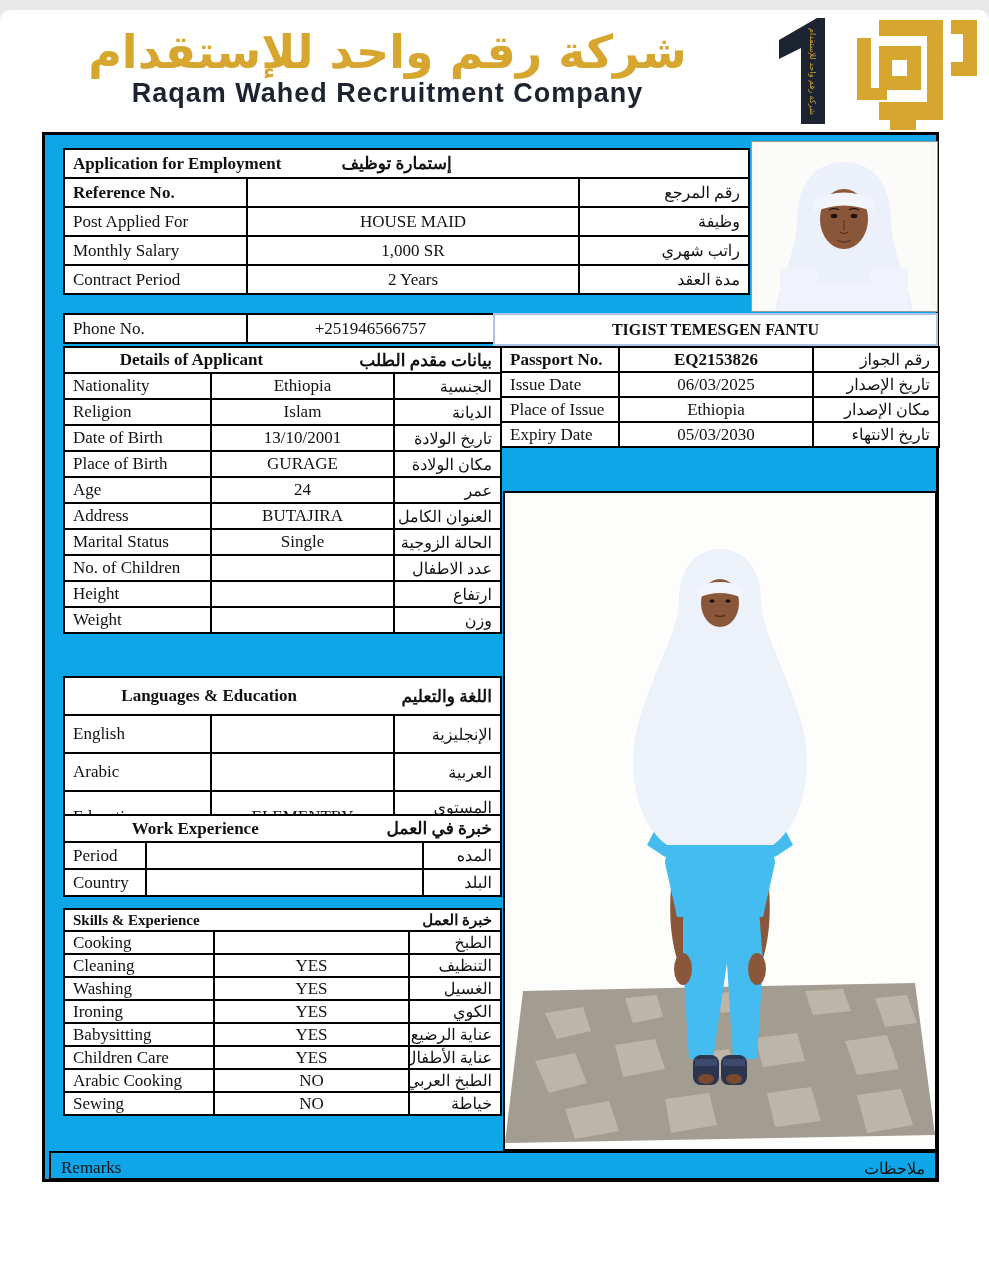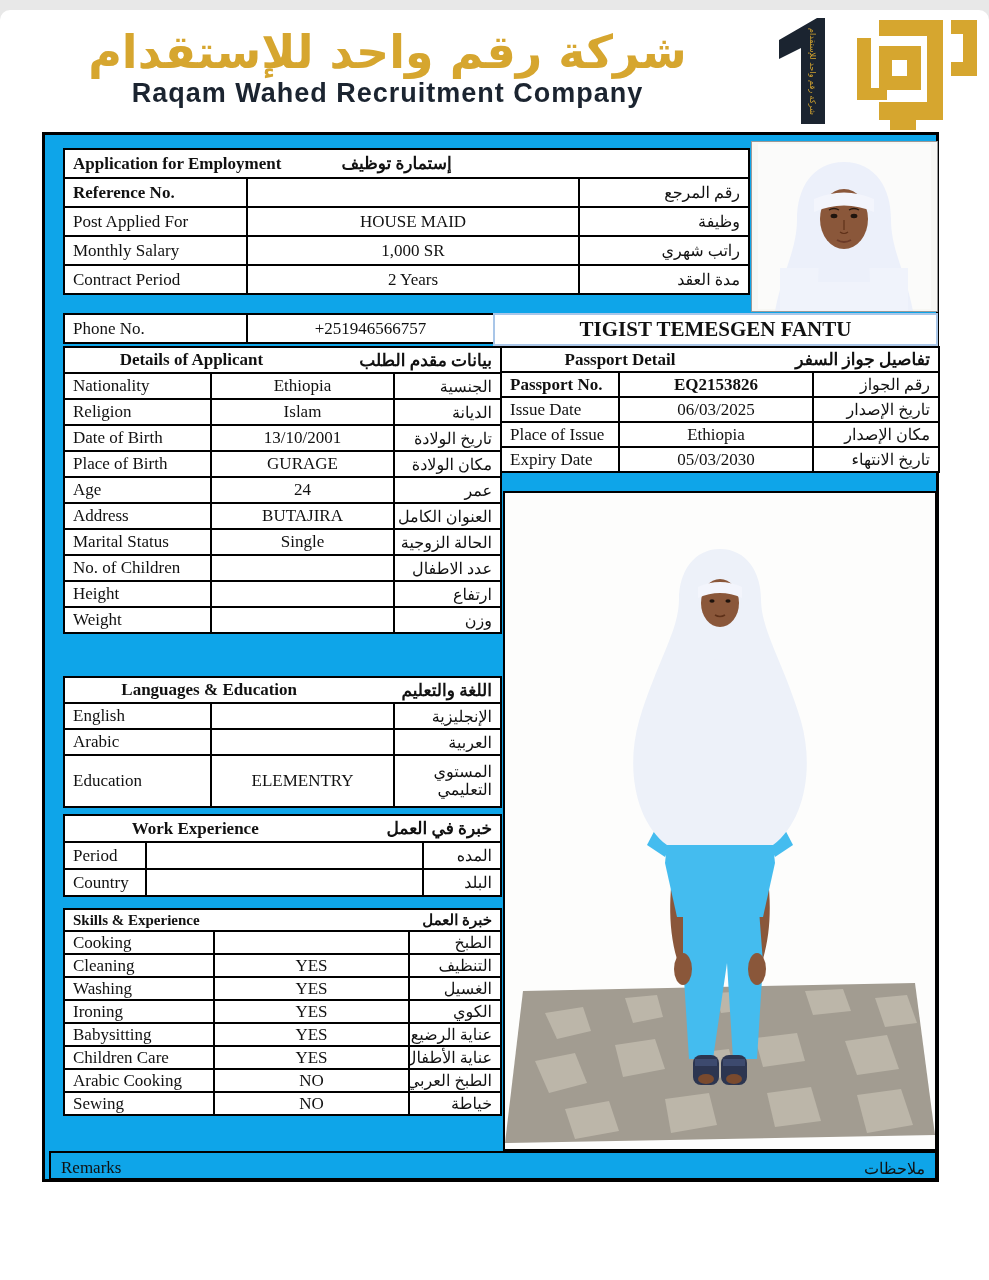--- a/index.html
+++ b/index.html
@@ -28,26 +28,26 @@
   .hdr-flex { display:flex; align-items:center; width:100%; }
 
   .top-tbl { left:18px; top:13px; width:685px; }
   .top-tbl td { height:29px; }
 
   .phone-tbl { left:18px; top:178px; width:430px; }
   .phone-tbl td { height:29px; }
 
   .name-box { position:absolute; left:448px; top:178px; width:445px; height:33px;
               border:2px solid #A9C6E8; display:flex; align-items:center; justify-content:center;
-              font-size:21px; font-weight:bold; background:#fff; }
+              font-size:16px; font-weight:bold; background:#fff; }
 
   .app-tbl { left:18px; top:211px; width:437px; }
   .app-tbl td { height:26px; }
   .lang-tbl { left:18px; top:541px; width:437px; }
-  .lang-tbl td { height:26px; }
+  .lang-tbl td { height:38px; }
   .work-tbl { left:18px; top:679px; width:437px; }
   .work-tbl td { height:27px; }
   .skill-tbl { left:18px; top:773px; width:437px; }
   .skill-tbl td { height:23px; }
   .skill-tbl .sec td { height:22px; font-size:15px; }
 
   .pass-tbl { left:455px; top:211px; width:438px; }
   .pass-tbl td { height:25px; }
 
   .sec td { font-weight:bold; border:2px solid #000; }
@@ -357,28 +357,20 @@
     </tbody>
       </table>
 
     <table class="pass-tbl">
       <colgroup>
           <col style="width:118px">
           <col style="width:194px">
           <col style="width:126px">
         </colgroup>
       <tbody>
-          <tr class="sec">
-        <td colspan="3">
-          <div class="hdr-flex">
-            <span class="b" style="flex:1.1; text-align:center;">Passport Detail</span>
-            <span class="b" style="flex:1; text-align:right; direction:rtl;">تفاصيل جواز السفر</span>
-          </div>
-        </td>
-      </tr>
       <tr>
             <td class="b">Passport No.</td>
             <td class="val b">EQ2153826</td>
             <td class="ar">رقم الجواز</td>
           </tr>
       <tr>
             <td>Issue Date</td>
             <td class="val">06/03/2025</td>
             <td class="ar">تاريخ الإصدار</td>
           </tr>

